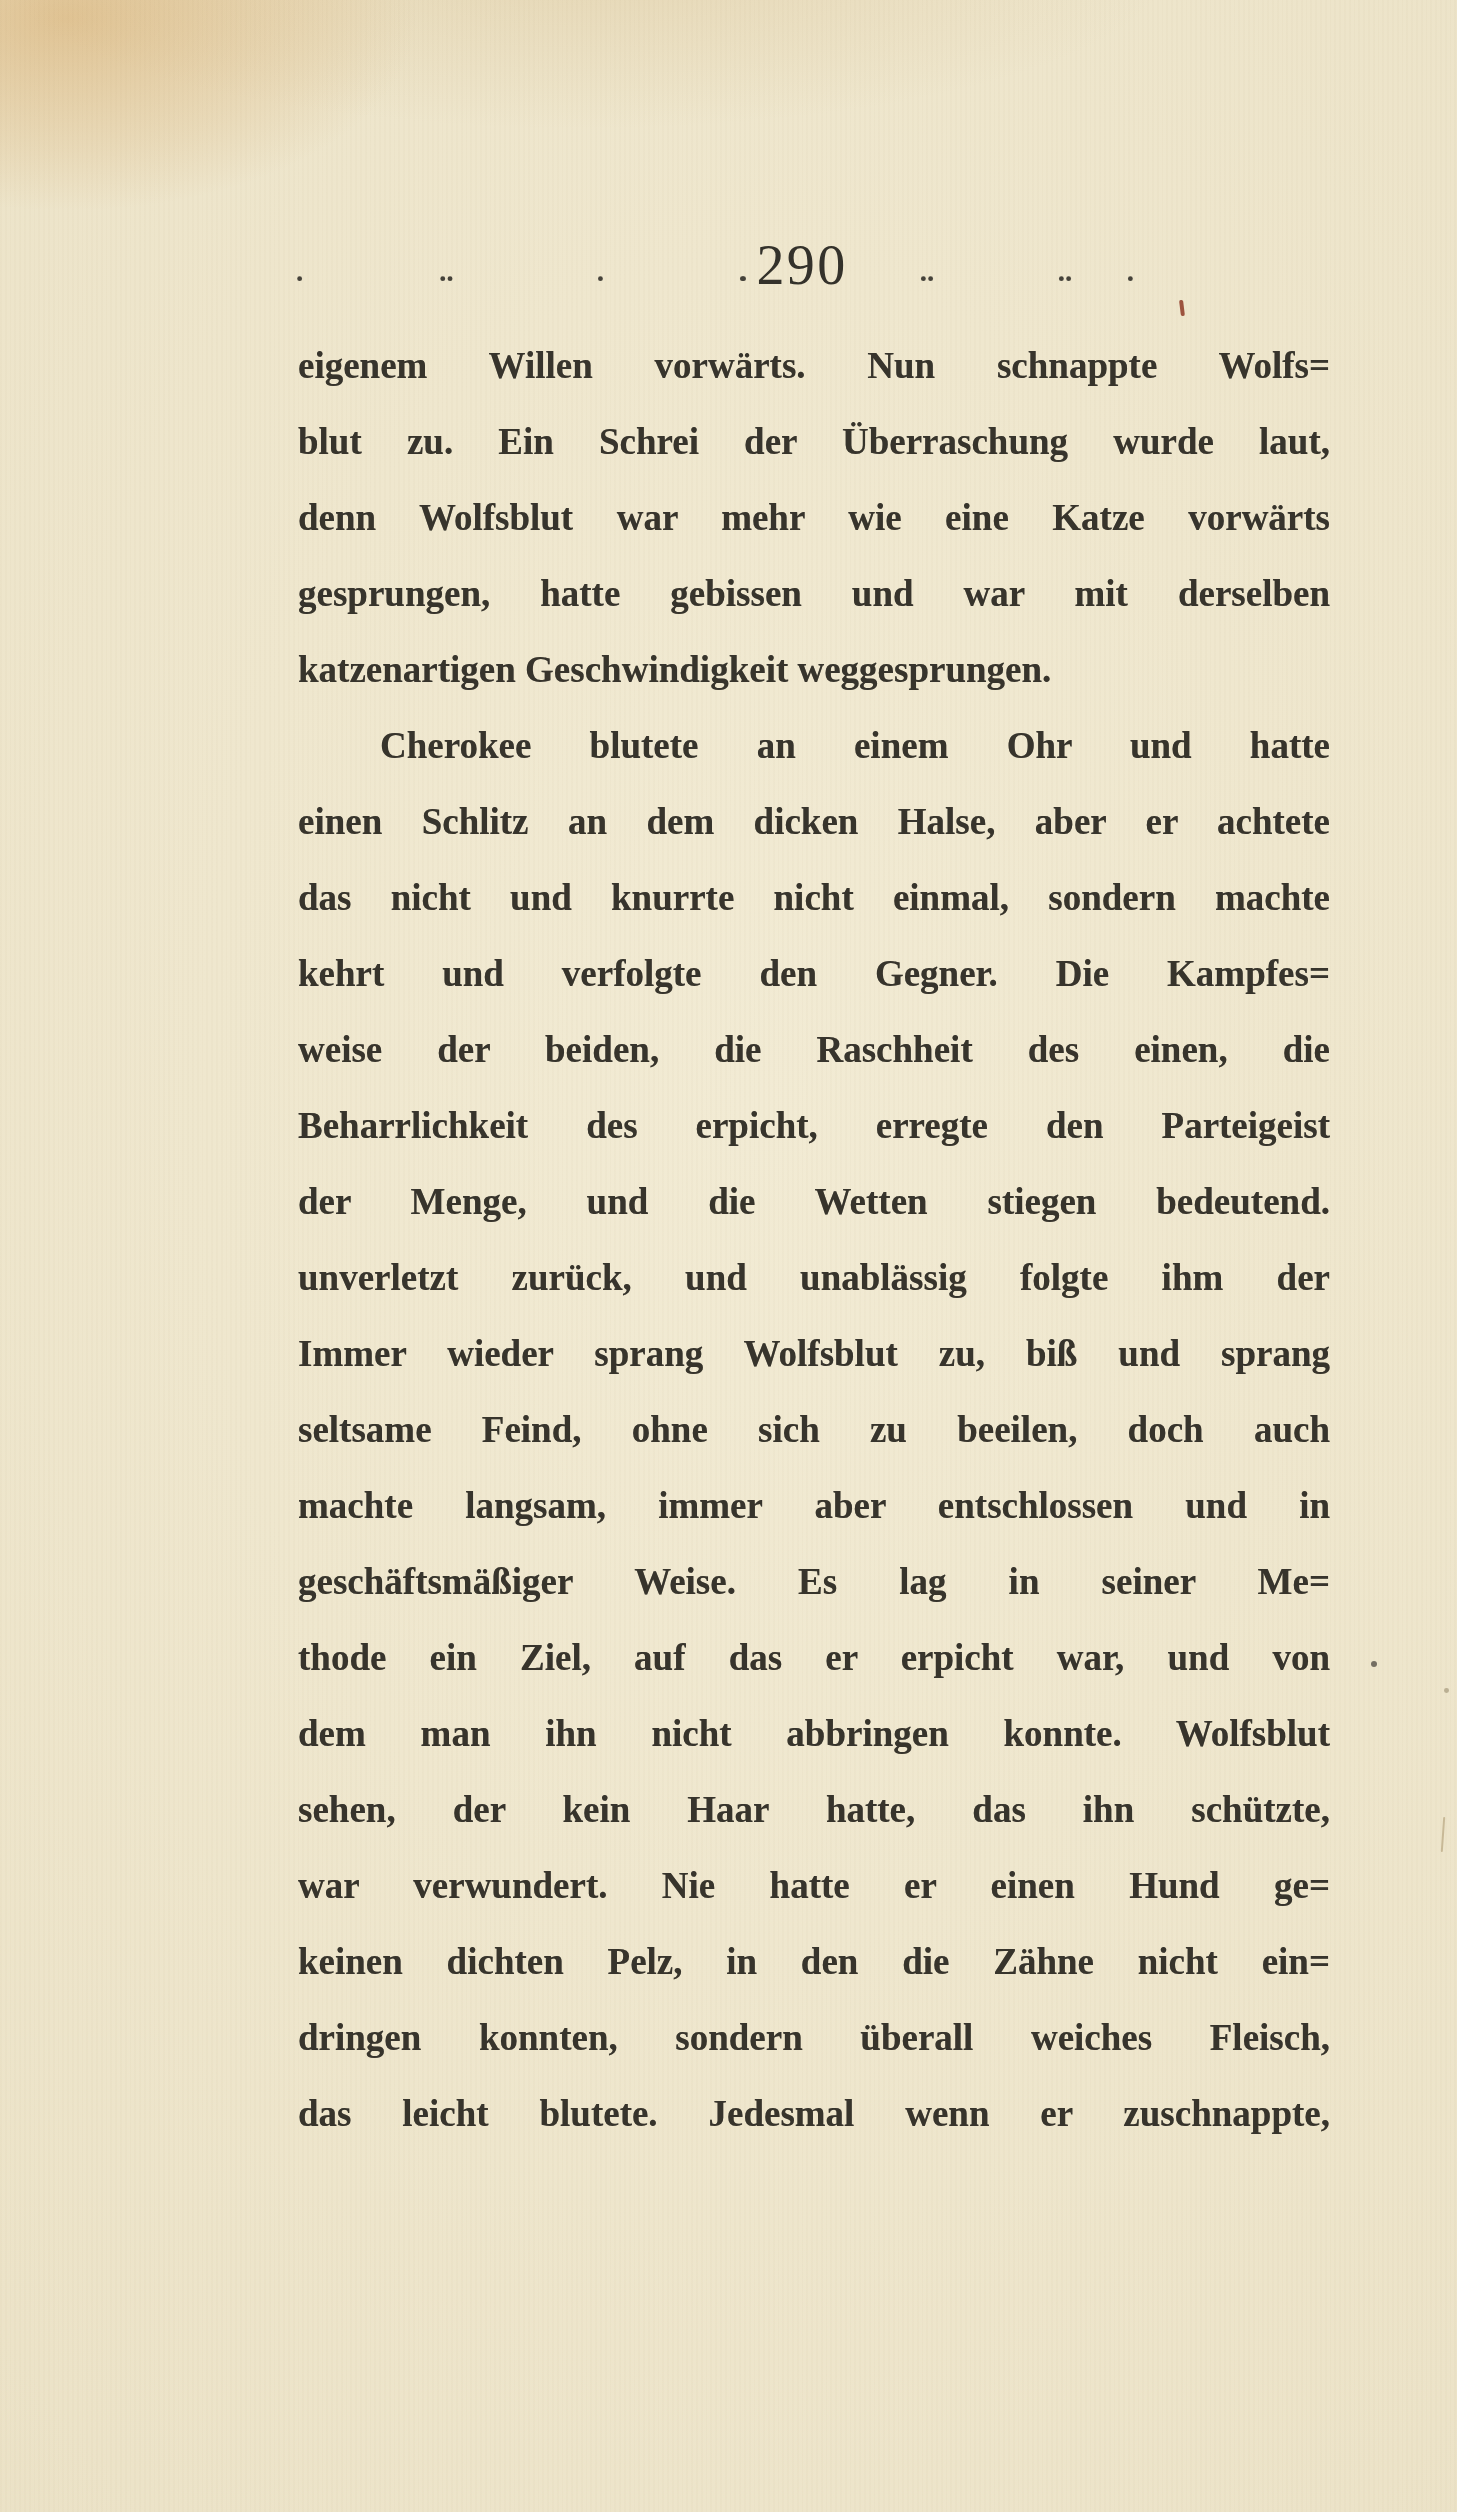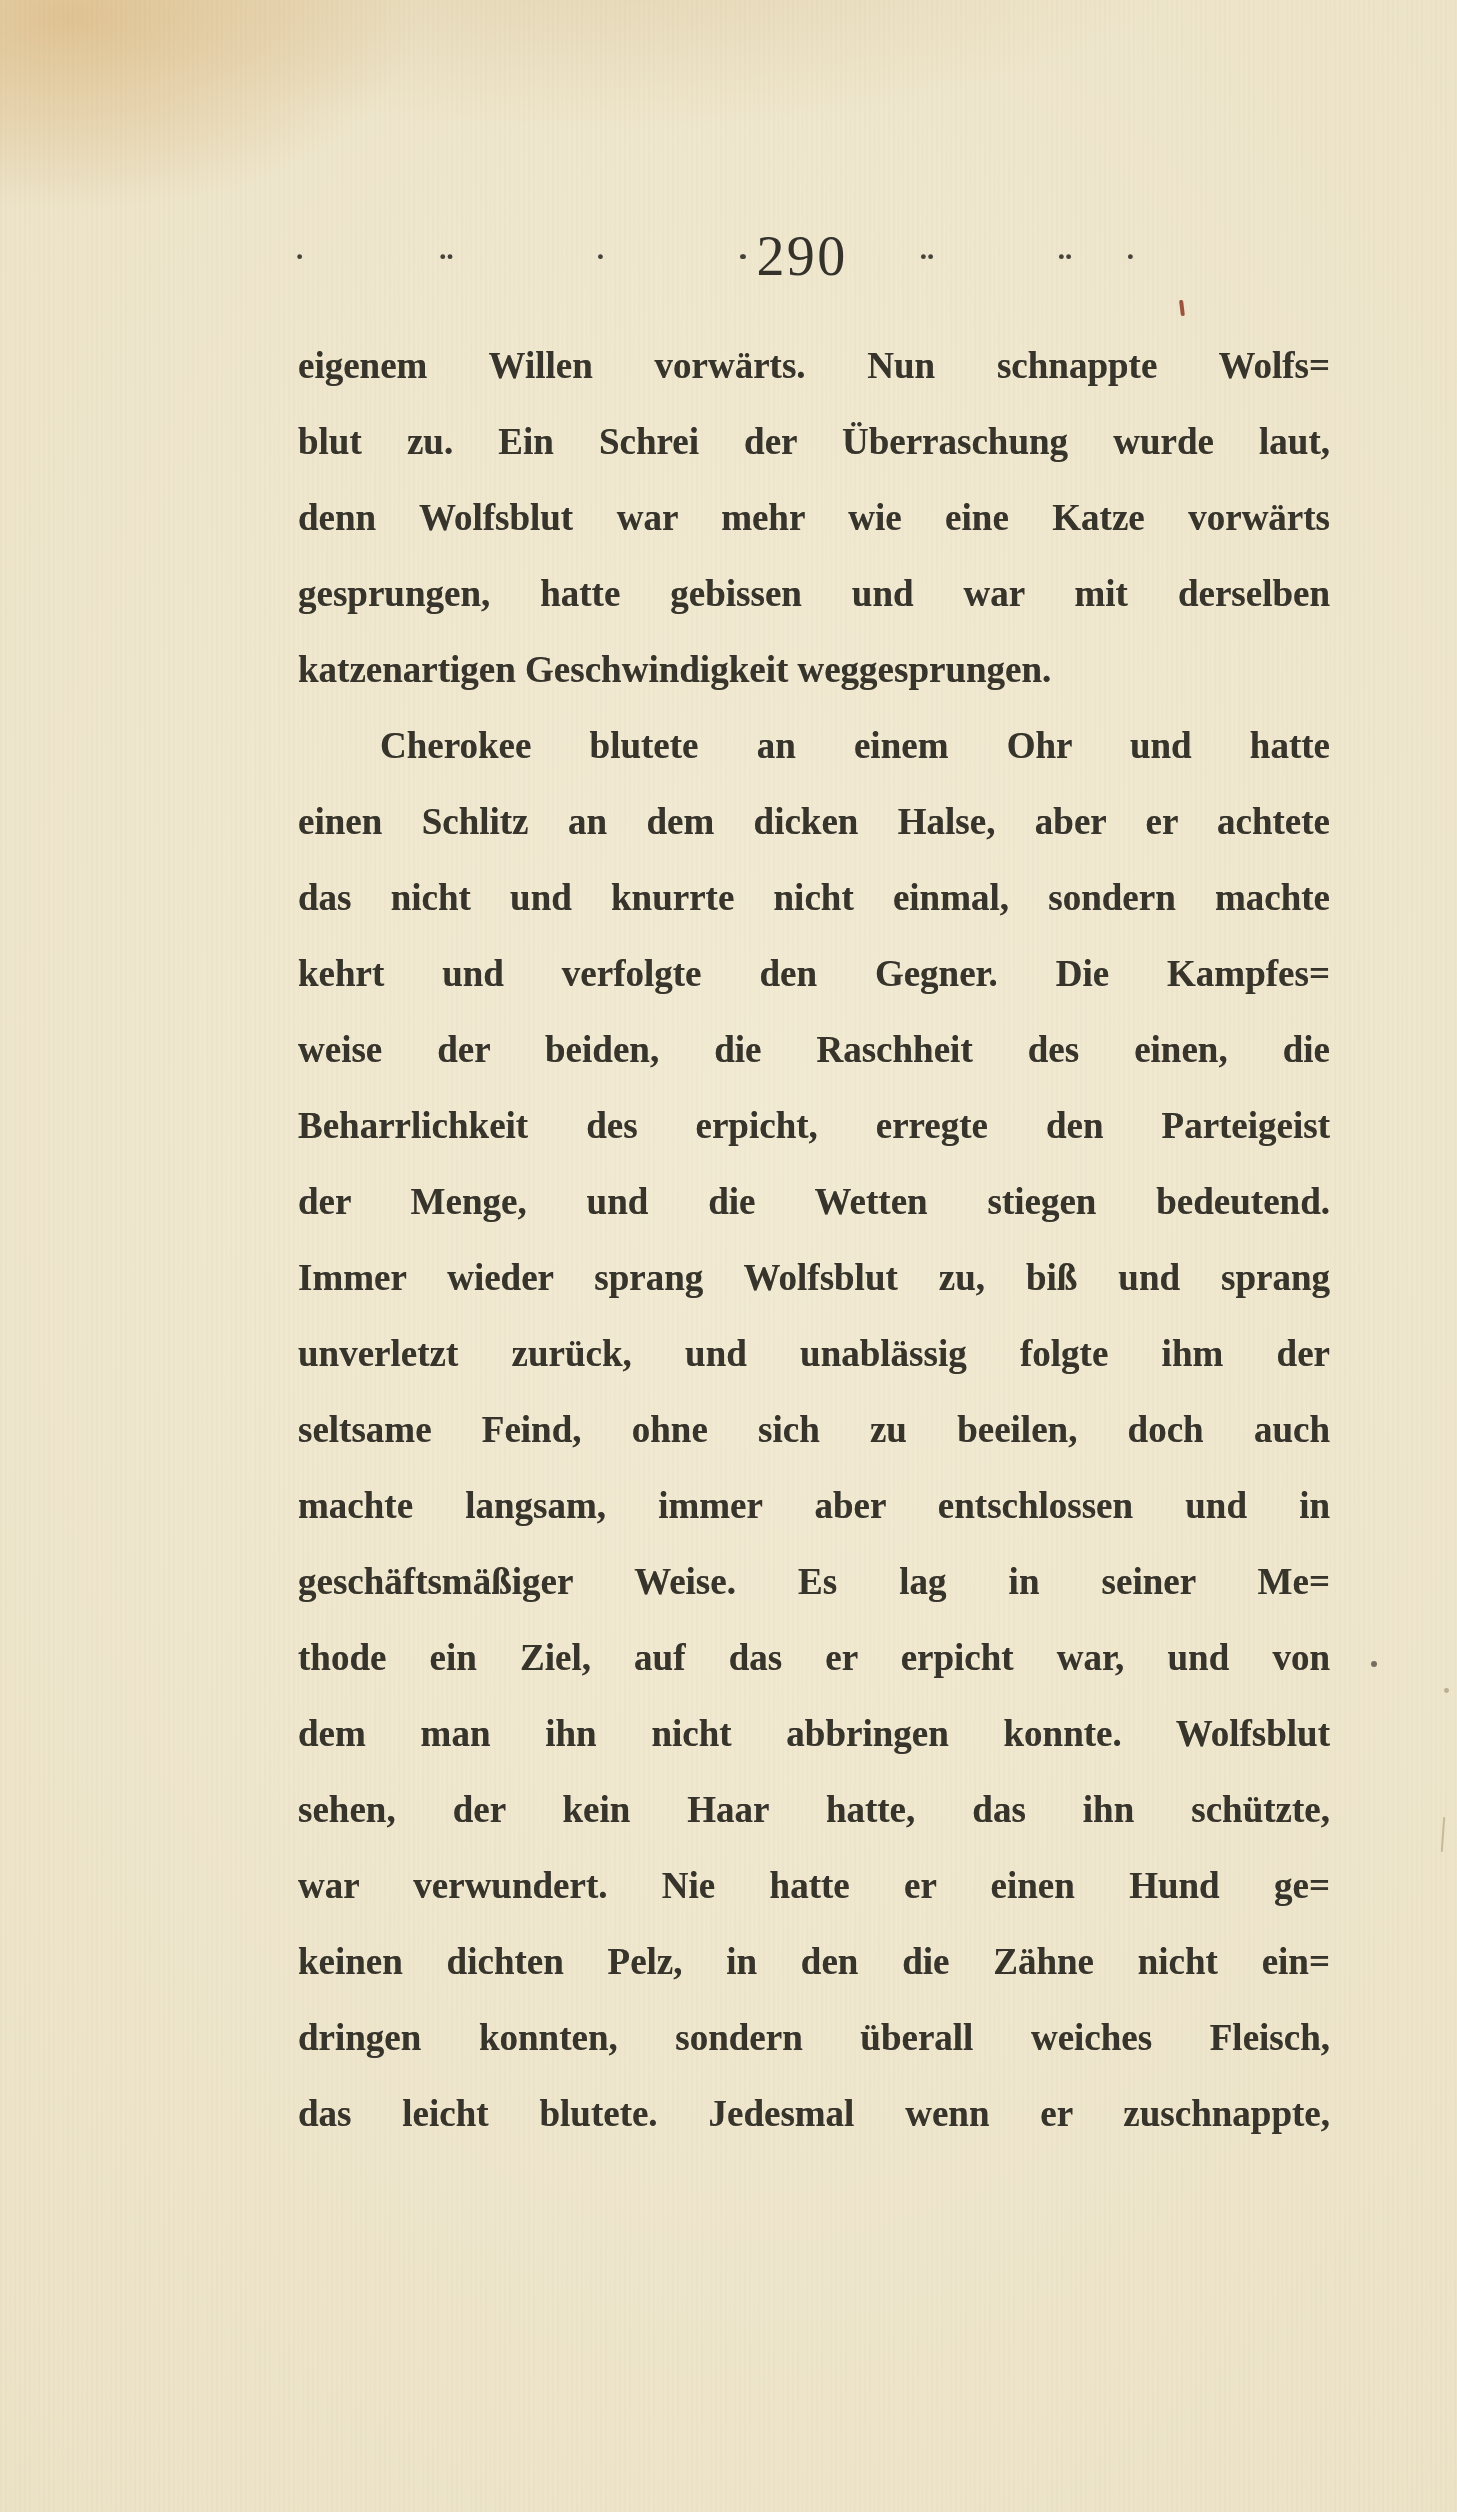--- a/index.html
+++ b/index.html
@@ -17,25 +17,25 @@
       repeating-linear-gradient(90deg, rgba(130,100,50,0.022) 0px 1.8px, rgba(0,0,0,0) 1.8px 4.8px),
       radial-gradient(ellipse 460px 254px at 67px 18px, rgba(206,150,74,0.42), rgba(206,150,74,0.14) 52%, rgba(206,150,74,0) 76%),
       radial-gradient(ellipse 909px 254px at 40% -36px, rgba(200,163,100,0.22), rgba(200,163,100,0) 65%),
       radial-gradient(ellipse 130% 115% at 52% 44%, #f2ebd4 0%, #ece3c8 58%, #e4d9ba 100%);
   }
 
   
   .running-head {
     position: absolute;
     left: 296px;
-    top: 231px;
+    top: 240px;
     width: 907px;
     height: 51px;
     display: flex;
-    align-items: flex-start;
+    align-items: flex-end;
     justify-content: space-between;
   }
   .orn { flex: 0 0 auto; }
   .page-number {
     flex: 0 0 auto;
     width: 97px;
     text-align: center;
     font-size: 56px;
     line-height: 51px;
     font-weight: 400;
@@ -163,22 +163,22 @@
     <div class="line">denn Wolfsblut war mehr wie eine Katze vorwärts</div>
     <div class="line">gesprungen, hatte gebissen und war mit derselben</div>
     <div class="line para-end">katzenartigen Geschwindigkeit weggesprungen.</div>
     <div class="line indent">Cherokee blutete an einem Ohr und hatte</div>
     <div class="line">einen Schlitz an dem dicken Halse, aber er achtete</div>
     <div class="line">das nicht und knurrte nicht einmal, sondern machte</div>
     <div class="line">kehrt und verfolgte den Gegner. Die Kampfes=</div>
     <div class="line">weise der beiden, die Raschheit des einen, die</div>
     <div class="line">Beharrlichkeit des erpicht, erregte den Parteigeist</div>
     <div class="line">der Menge, und die Wetten stiegen bedeutend.</div>
+    <div class="line">unverletzt zurück, und unablässig folgte ihm der</div>
     <div class="line">Immer wieder sprang Wolfsblut zu, biß und sprang</div>
-    <div class="line">unverletzt zurück, und unablässig folgte ihm der</div>
     <div class="line">seltsame Feind, ohne sich zu beeilen, doch auch</div>
     <div class="line">machte langsam, immer aber entschlossen und in</div>
     <div class="line">geschäftsmäßiger Weise. Es lag in seiner Me=</div>
     <div class="line">thode ein Ziel, auf das er erpicht war, und von</div>
     <div class="line">dem man ihn nicht abbringen konnte. Wolfsblut</div>
     <div class="line">sehen, der kein Haar hatte, das ihn schützte,</div>
     <div class="line">war verwundert. Nie hatte er einen Hund ge=</div>
     <div class="line">keinen dichten Pelz, in den die Zähne nicht ein=</div>
     <div class="line">dringen konnten, sondern überall weiches Fleisch,</div>
     <div class="line">das leicht blutete. Jedesmal wenn er zuschnappte,</div>

